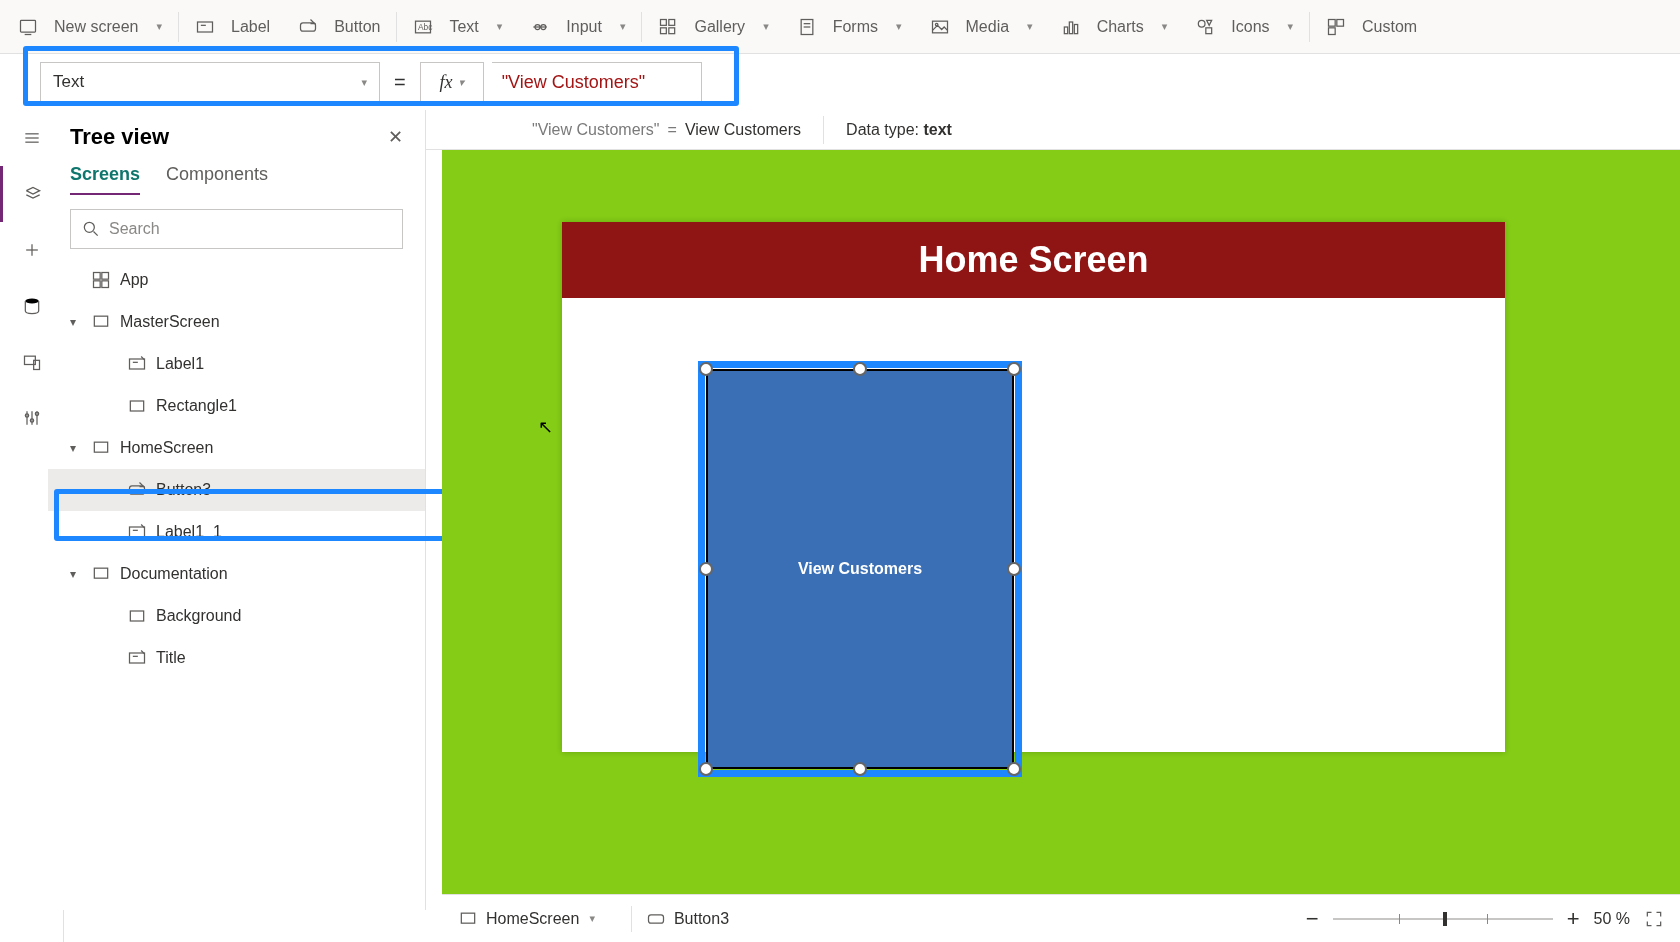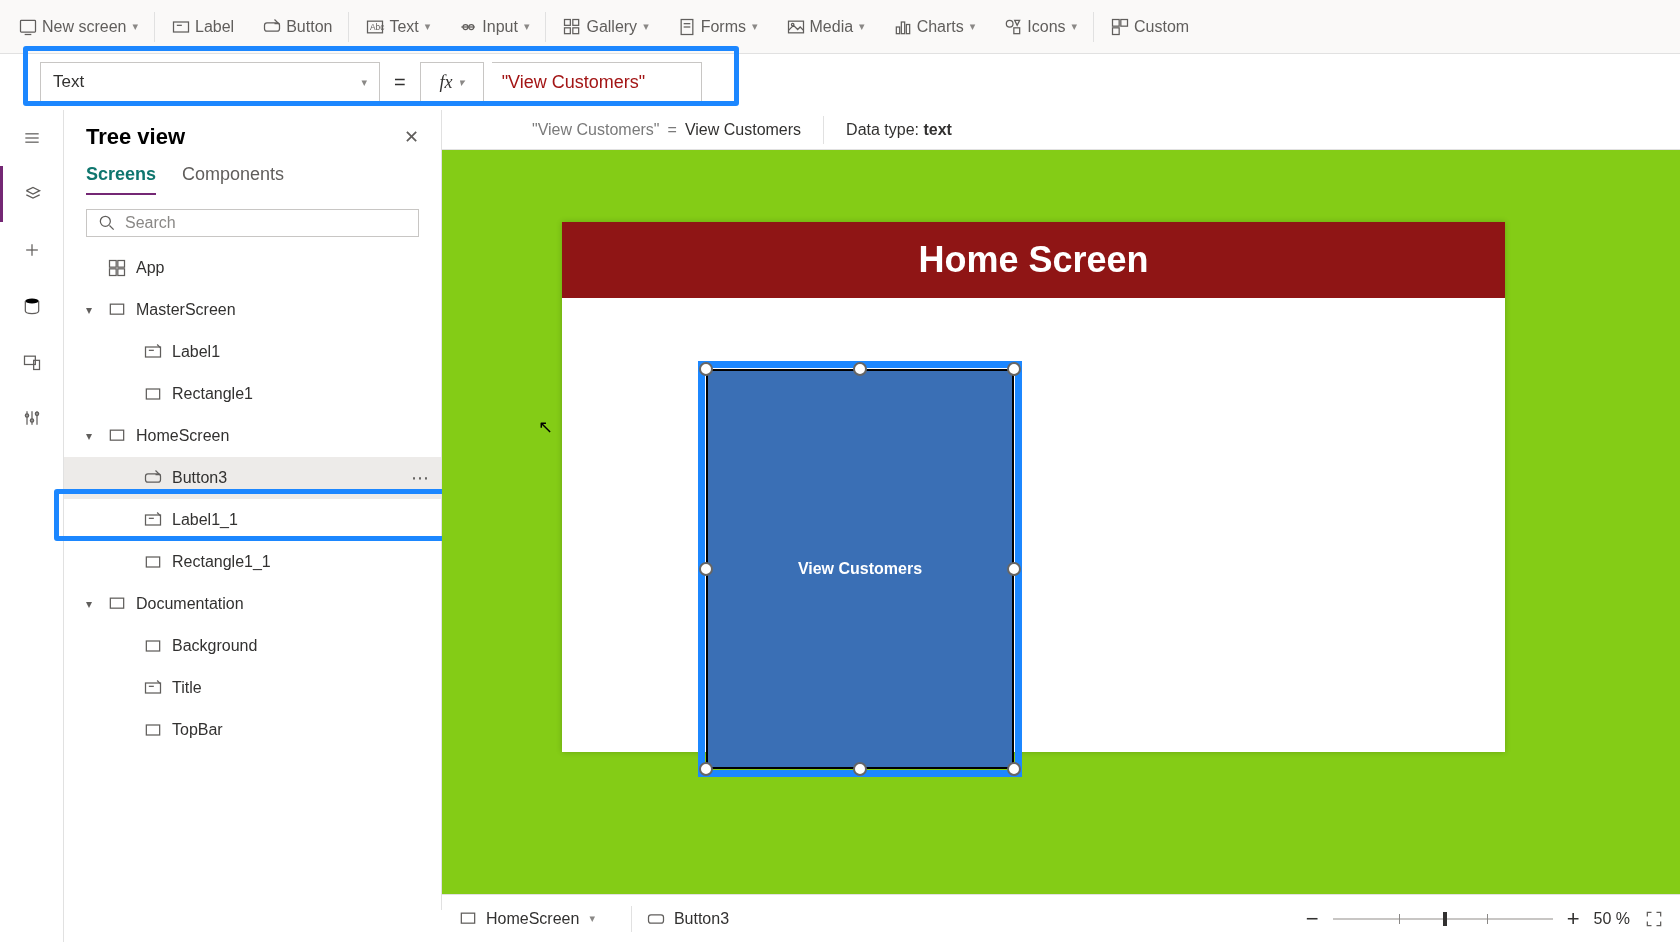--- a/index.html
+++ b/index.html
@@ -3,21 +3,21 @@
 <meta charset="utf-8">
 <style>
 * { box-sizing: border-box; margin: 0; padding: 0; font-family: 'Segoe UI', Arial, sans-serif; }
 html, body { width: 1680px; height: 942px; overflow: hidden; background: #fff; }
 
 
 .toolbar {
   height: 54px; display: flex; align-items: center; border-bottom: 1px solid #e1e1e1;
   background: #faf9f8; color: #323130; font-size: 16px; padding: 0 4px;
 }
-.tool-item { display: inline-flex; align-items: center; gap: 4px; padding: 0 14px; height: 100%; cursor: pointer; color: #605e5c; }
+.tool-item { display: inline-flex; align-items: center; gap: 16px; padding: 0 14px; height: 100%; cursor: pointer; color: #605e5c; }
 .tool-sep { width: 1px; height: 30px; background: #e1e1e1; margin: 0 2px; }
 .chev { font-size: 11px; color: #8a8886; margin-left: 2px; }
 
 
 .formula-bar {
   height: 56px; display: flex; align-items: center; gap: 8px; padding: 8px 40px 8px 40px;
   background: #fff;
 }
 .prop-dropdown {
   width: 340px; height: 40px; border: 1px solid #c8c6c4; display: flex; align-items: center;
@@ -49,30 +49,30 @@
 
 .left-rail {
   position: absolute; left: 0; top: 110px; bottom: 0; width: 64px; border-right: 1px solid #e1e1e1;
   display: flex; flex-direction: column; align-items: center; background: #fff;
 }
 .rail-btn { width: 64px; height: 56px; display: flex; align-items: center; justify-content: center; cursor: pointer; color: #605e5c; }
 .rail-btn.active { border-left: 3px solid #742774; color: #323130; }
 
 
 .tree-panel {
-  position: absolute; left: 64px; top: 110px; bottom: 32px; width: 378px;
+  position: absolute; left: 48px; top: 110px; bottom: 32px; width: 378px;
   border-right: 1px solid #e1e1e1; background: #fff; display: flex; flex-direction: column;
 }
 .tree-header { display: flex; align-items: center; justify-content: space-between; padding: 14px 22px 8px; }
 .tree-title { font-size: 22px; font-weight: 600; }
 .tree-close { font-size: 18px; color: #605e5c; cursor: pointer; }
 .tree-tabs { display: flex; gap: 26px; padding: 6px 22px 0; font-size: 18px; color: #605e5c; }
 .tree-tab { padding-bottom: 8px; cursor: pointer; }
 .tree-tab.active { color: #0f766e; font-weight: 600; border-bottom: 2px solid #742774; }
-.tree-search { margin: 14px 22px 10px; height: 28px; border: 1px solid #c8c6c4; display: flex; align-items: center; padding: 0 10px; gap: 8px; color: #8a8886; font-size: 16px; }
+.tree-search { margin: 14px 22px 10px; height: 40px; border: 1px solid #c8c6c4; display: flex; align-items: center; padding: 0 10px; gap: 8px; color: #8a8886; font-size: 16px; }
 .tree-list { flex: 1; overflow: auto; font-size: 16px; color: #323130; }
 .tree-row { display: flex; align-items: center; height: 42px; padding: 0 10px 0 0; cursor: pointer; position: relative; }
 .tree-row.selected { background: #edebe9; }
 .tr-indent0 { padding-left: 22px; align-items: center; }
 .tr-indent1 { padding-left: 22px; }
 .tr-indent2 { padding-left: 58px; }
 .tr-caret { width: 20px; font-size: 12px; color: #605e5c; }
 .tr-icon { width: 22px; display: inline-flex; justify-content: center; margin-right: 8px; }
 .tr-more { margin-left: auto; color: #605e5c; font-size: 18px; letter-spacing: 2px; }
 .hl2 { left: 54px; top: 489px; width: 395px; height: 52px; }
@@ -368,29 +368,20 @@
         <span class="tr-caret"></span>
         <span class="tr-icon">
           <svg class="ic" viewBox="0 0 24 24">
             <rect x="3" y="6" width="18" height="12"></rect>
             <line x1="7" y1="10" x2="13" y2="10"></line>
             <path d="M17 3 L21 7" stroke="#3a86d0"></path>
           </svg>
         </span>
         <span>Label1_1</span>
       </div>
-      <div class="tree-row tr-indent2">
-        <span class="tr-caret"></span>
-        <span class="tr-icon">
-          <svg class="ic" viewBox="0 0 24 24">
-            <rect x="4" y="6" width="16" height="12" class="ic-rect-fill"></rect>
-          </svg>
-        </span>
-        <span>Rectangle1_1</span>
-      </div>
       <div class="tree-row tr-indent1">
         <span class="tr-caret">▾</span>
         <span class="tr-icon">
           <svg class="ic" viewBox="0 0 24 24">
             <rect x="4" y="5" width="16" height="12"></rect>
           </svg>
         </span>
         <span>Documentation</span>
       </div>
       <div class="tree-row tr-indent2">
@@ -405,29 +396,20 @@
       <div class="tree-row tr-indent2">
         <span class="tr-caret"></span>
         <span class="tr-icon">
           <svg class="ic" viewBox="0 0 24 24">
             <rect x="3" y="6" width="18" height="12"></rect>
             <line x1="7" y1="10" x2="13" y2="10"></line>
             <path d="M17 3 L21 7" stroke="#3a86d0"></path>
           </svg>
         </span>
         <span>Title</span>
-      </div>
-      <div class="tree-row tr-indent2">
-        <span class="tr-caret"></span>
-        <span class="tr-icon">
-          <svg class="ic" viewBox="0 0 24 24">
-            <rect x="4" y="6" width="16" height="12" class="ic-rect-fill"></rect>
-          </svg>
-        </span>
-        <span>TopBar</span>
       </div>
     </div>
 </div>
 <div class="highlight-blue hl2"></div>
 
 <div class="canvas-area">
   <div class="canvas">
     <div class="home-header">Home Screen</div>
     <div class="sel-wrap">
       <div class="sel-border"></div>

